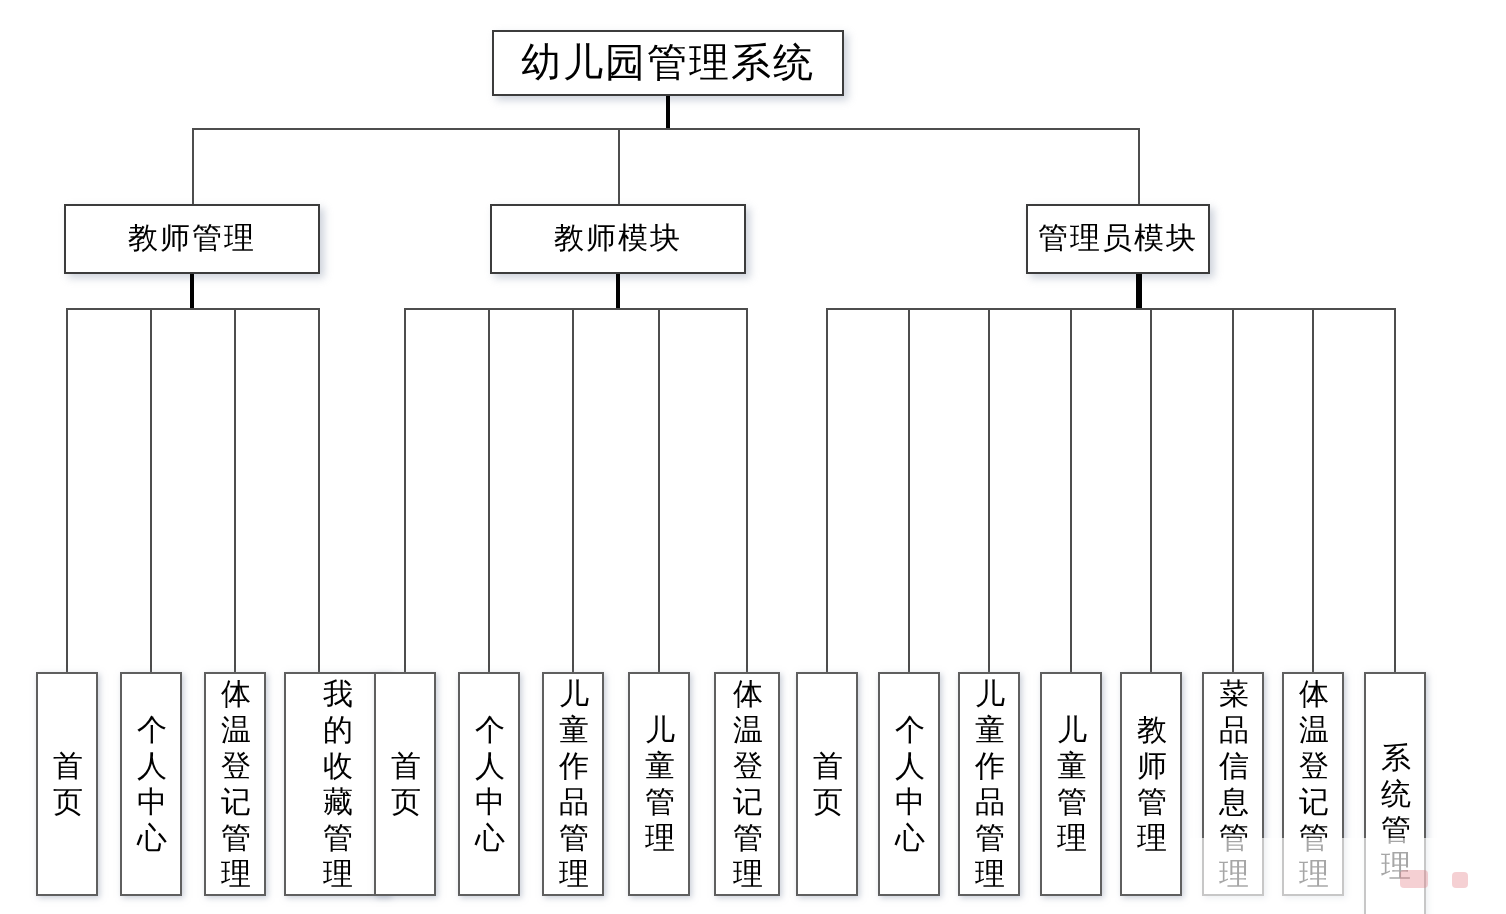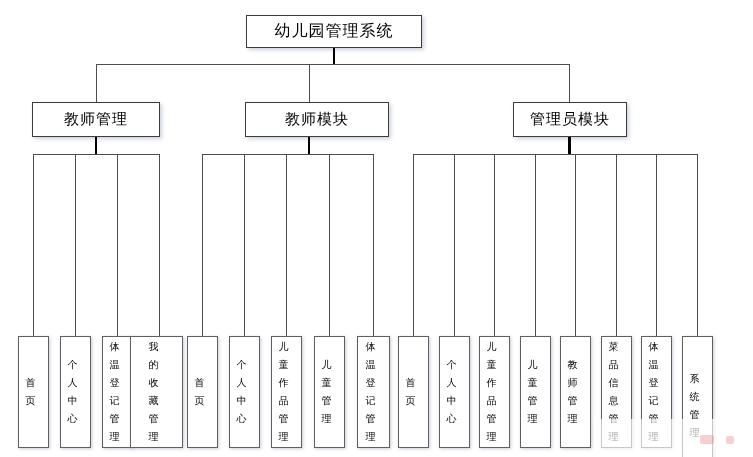--- a/index.html
+++ b/index.html
@@ -8,32 +8,32 @@
 
   .box{
     position:absolute;
     background:#fff;
     border:1px solid #3c3c3c;
     box-shadow:2px 2px 4px rgba(145,155,175,.45);
     display:flex;align-items:center;justify-content:center;
     box-sizing:border-box;
     text-align:center;
   }
-  .root-box{font-size:16px;letter-spacing:1px;}
+  .root-box{font-size:20px;letter-spacing:1px;}
   .module-box{font-size:15px;letter-spacing:1px;}
   .leaf{
     border:1px solid #5f5f5f;
     box-shadow:1px 1px 3px rgba(150,160,180,.5);
   }
   .vtext{
     display:block;
     width:16px;
-    font-size:10px;
+    font-size:15px;
     line-height:18px;
-    text-align:left;
+    text-align:right;
     word-break:break-all;
     white-space:normal;
   }
   .hline,.vline{position:absolute;background:#4d4d4d;}
   .hline{height:1px;}
   .vline{width:1px;}
   .stub{background:#000;}
   .watermark{
     position:absolute;
     background:rgba(255,255,255,.65);
@@ -55,24 +55,24 @@
 
   <div class="vline stub" style="left:333px;top:48px;height:16px;width:2px;"></div>
   <div class="hline" style="left:96px;top:64px;width:474px;"></div>
   <div class="vline" style="left:96px;top:64px;height:38px;"></div>
   <div class="vline" style="left:309px;top:64px;height:38px;"></div>
   <div class="vline" style="left:569px;top:64px;height:38px;"></div>
 
   <div class="box module-box" style="left:32px;top:102px;width:128px;height:35px;">
     <span>教师管理</span>
   </div>
-  <div class="box module-box" style="left:245px;top:102px;width:144px;height:35px;">
+  <div class="box module-box" style="left:245px;top:102px;width:128px;height:35px;">
     <span>教师模块</span>
   </div>
-  <div class="box module-box" style="left:513px;top:102px;width:114px;height:35px;">
+  <div class="box module-box" style="left:513px;top:102px;width:92px;height:35px;">
     <span>管理员模块</span>
   </div>
 
   <div class="vline stub" style="left:95px;top:137px;height:17px;width:2px;"></div>
   <div class="hline" style="left:33px;top:154px;width:127px;"></div>
   <div class="vline" style="left:33px;top:154px;height:182px;"></div>
   <div class="vline" style="left:75px;top:154px;height:182px;"></div>
   <div class="vline" style="left:117px;top:154px;height:182px;"></div>
   <div class="vline" style="left:159px;top:154px;height:182px;"></div>
 
@@ -97,21 +97,21 @@
 
   <div class="box leaf" style="left:18px;top:336px;width:31px;height:112px;">
     <span class="vtext">首页</span>
   </div>
   <div class="box leaf" style="left:60px;top:336px;width:31px;height:112px;">
     <span class="vtext">个人中心</span>
   </div>
   <div class="box leaf" style="left:102px;top:336px;width:31px;height:112px;">
     <span class="vtext">体温登记管理</span>
   </div>
-  <div class="box leaf" style="left:130px;top:336px;width:53px;height:112px;">
+  <div class="box leaf" style="left:142px;top:336px;width:53px;height:112px;">
     <span class="vtext">我的收藏管理</span>
   </div>
 
   <div class="box leaf" style="left:187px;top:336px;width:31px;height:112px;">
     <span class="vtext">首页</span>
   </div>
   <div class="box leaf" style="left:229px;top:336px;width:31px;height:112px;">
     <span class="vtext">个人中心</span>
   </div>
   <div class="box leaf" style="left:271px;top:336px;width:31px;height:112px;">

